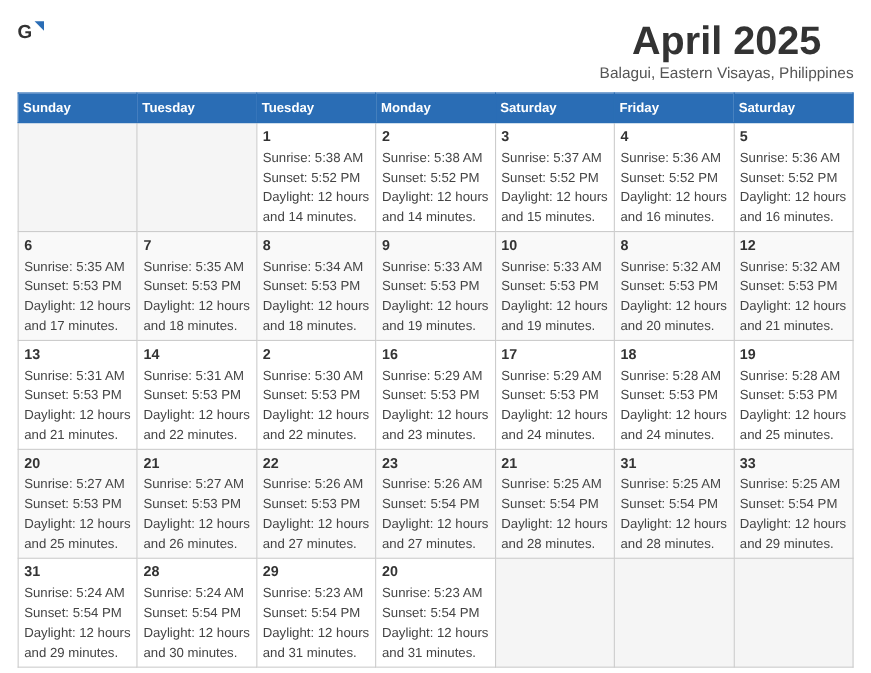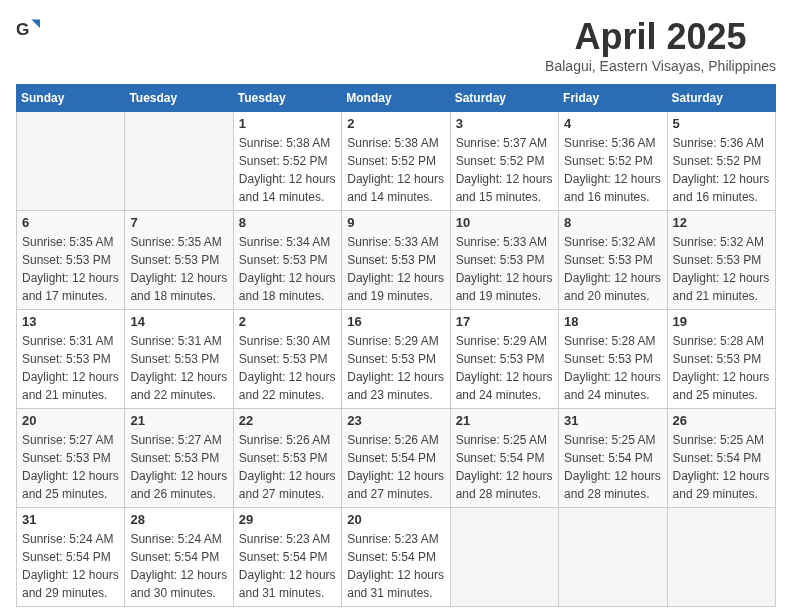--- a/index.html
+++ b/index.html
@@ -228,21 +228,21 @@
         </td>
         <td>
           <span class="day-number">21</span>
           <div class="cell-info">Sunrise: 5:25 AM<br>Sunset: 5:54 PM<br>Daylight: 12 hours and 28 minutes.</div>
         </td>
         <td>
           <span class="day-number">31</span>
           <div class="cell-info">Sunrise: 5:25 AM<br>Sunset: 5:54 PM<br>Daylight: 12 hours and 28 minutes.</div>
         </td>
         <td>
-          <span class="day-number">26</span>
+          <span class="day-number">33</span>
           <div class="cell-info">Sunrise: 5:25 AM<br>Sunset: 5:54 PM<br>Daylight: 12 hours and 29 minutes.</div>
         </td>
       </tr>
       <tr>
         <td>
           <span class="day-number">31</span>
           <div class="cell-info">Sunrise: 5:24 AM<br>Sunset: 5:54 PM<br>Daylight: 12 hours and 29 minutes.</div>
         </td>
         <td>
           <span class="day-number">28</span>

